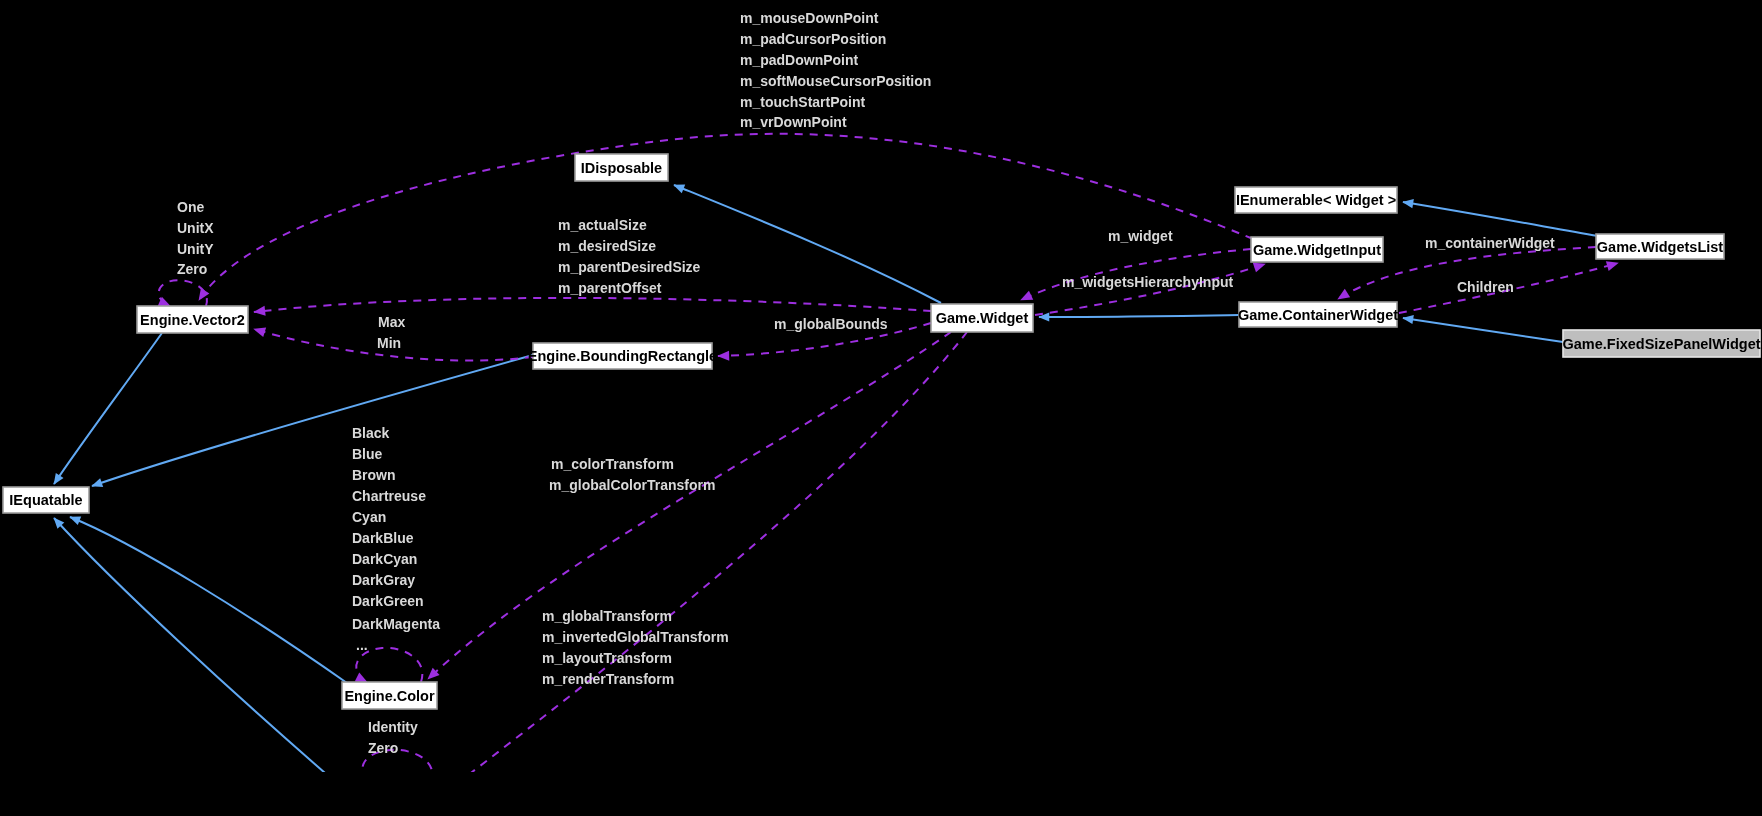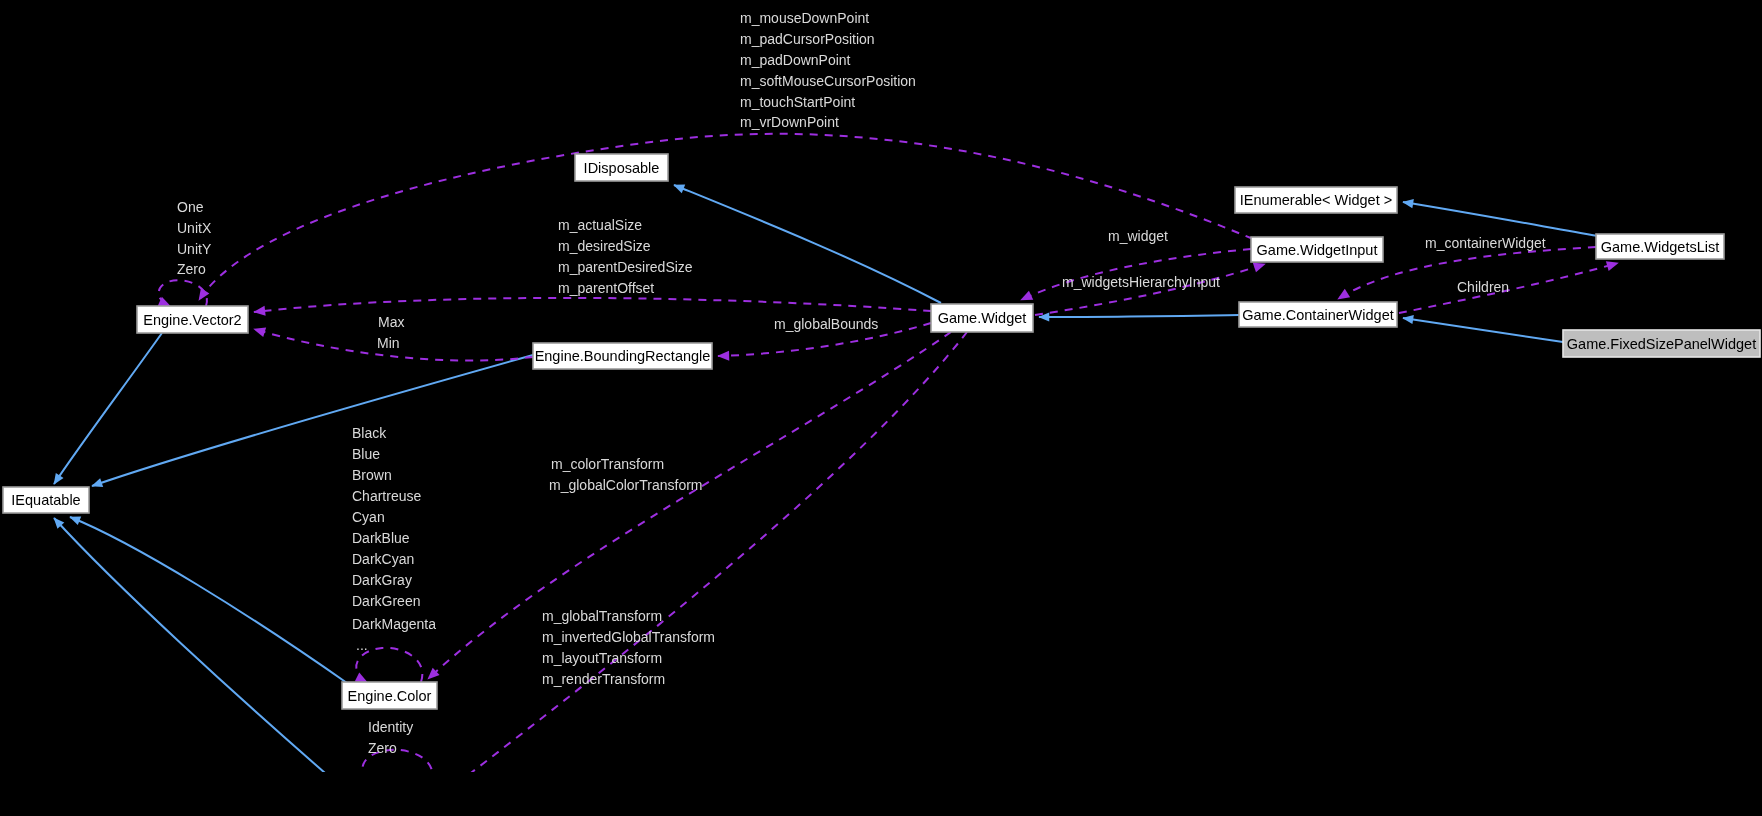--- a/index.html
+++ b/index.html
@@ -1,16 +1,16 @@
 <!DOCTYPE html>
 <html style="--background: #000000; --inherit: #61a9f3; --usage: #9d2fe0; --node_fill: #ffffff; --node_border: #9c9c9c; --node_text: #000000; --node_hl_fill: #bebebe; --node_hl_border: #e6e6e6; --label: #d9d9d9;"><head>
 <meta charset="utf-8">
 <style>
   html, body { margin: 0; padding: 0; background: #000; }
-  .stage { position: relative; width: 1762px; height: 772px; background: var(--background, #000); overflow: hidden; }
+  .stage { position: relative; width: 1762px; height: 772px; background: var(--background, #000); overflow: hidden; font-weight: bold; }
   svg { display: block; font-family: "Liberation Sans", sans-serif; }
   .edge-inherit { fill: none; stroke: var(--inherit, #61a9f3); stroke-width: 2; }
   .edge-usage   { fill: none; stroke: var(--usage, #9d2fe0); stroke-width: 2; stroke-dasharray: 8 7; }
   #arrow-inherit path { fill: var(--inherit, #61a9f3); }
   #arrow-usage path   { fill: var(--usage, #9d2fe0); }
   .node rect { fill: var(--node_fill, #fff); stroke: var(--node_border, #9c9c9c); stroke-width: 1.6; }
   .node text { fill: var(--node_text, #000); font-size: 14.5px; text-anchor: middle; }
   .node.highlight rect { fill: var(--node_hl_fill, #bebebe); stroke: var(--node_hl_border, #e6e6e6); }
   .edge-label { fill: var(--label, #d9d9d9); font-size: 14px; }
 </style>

